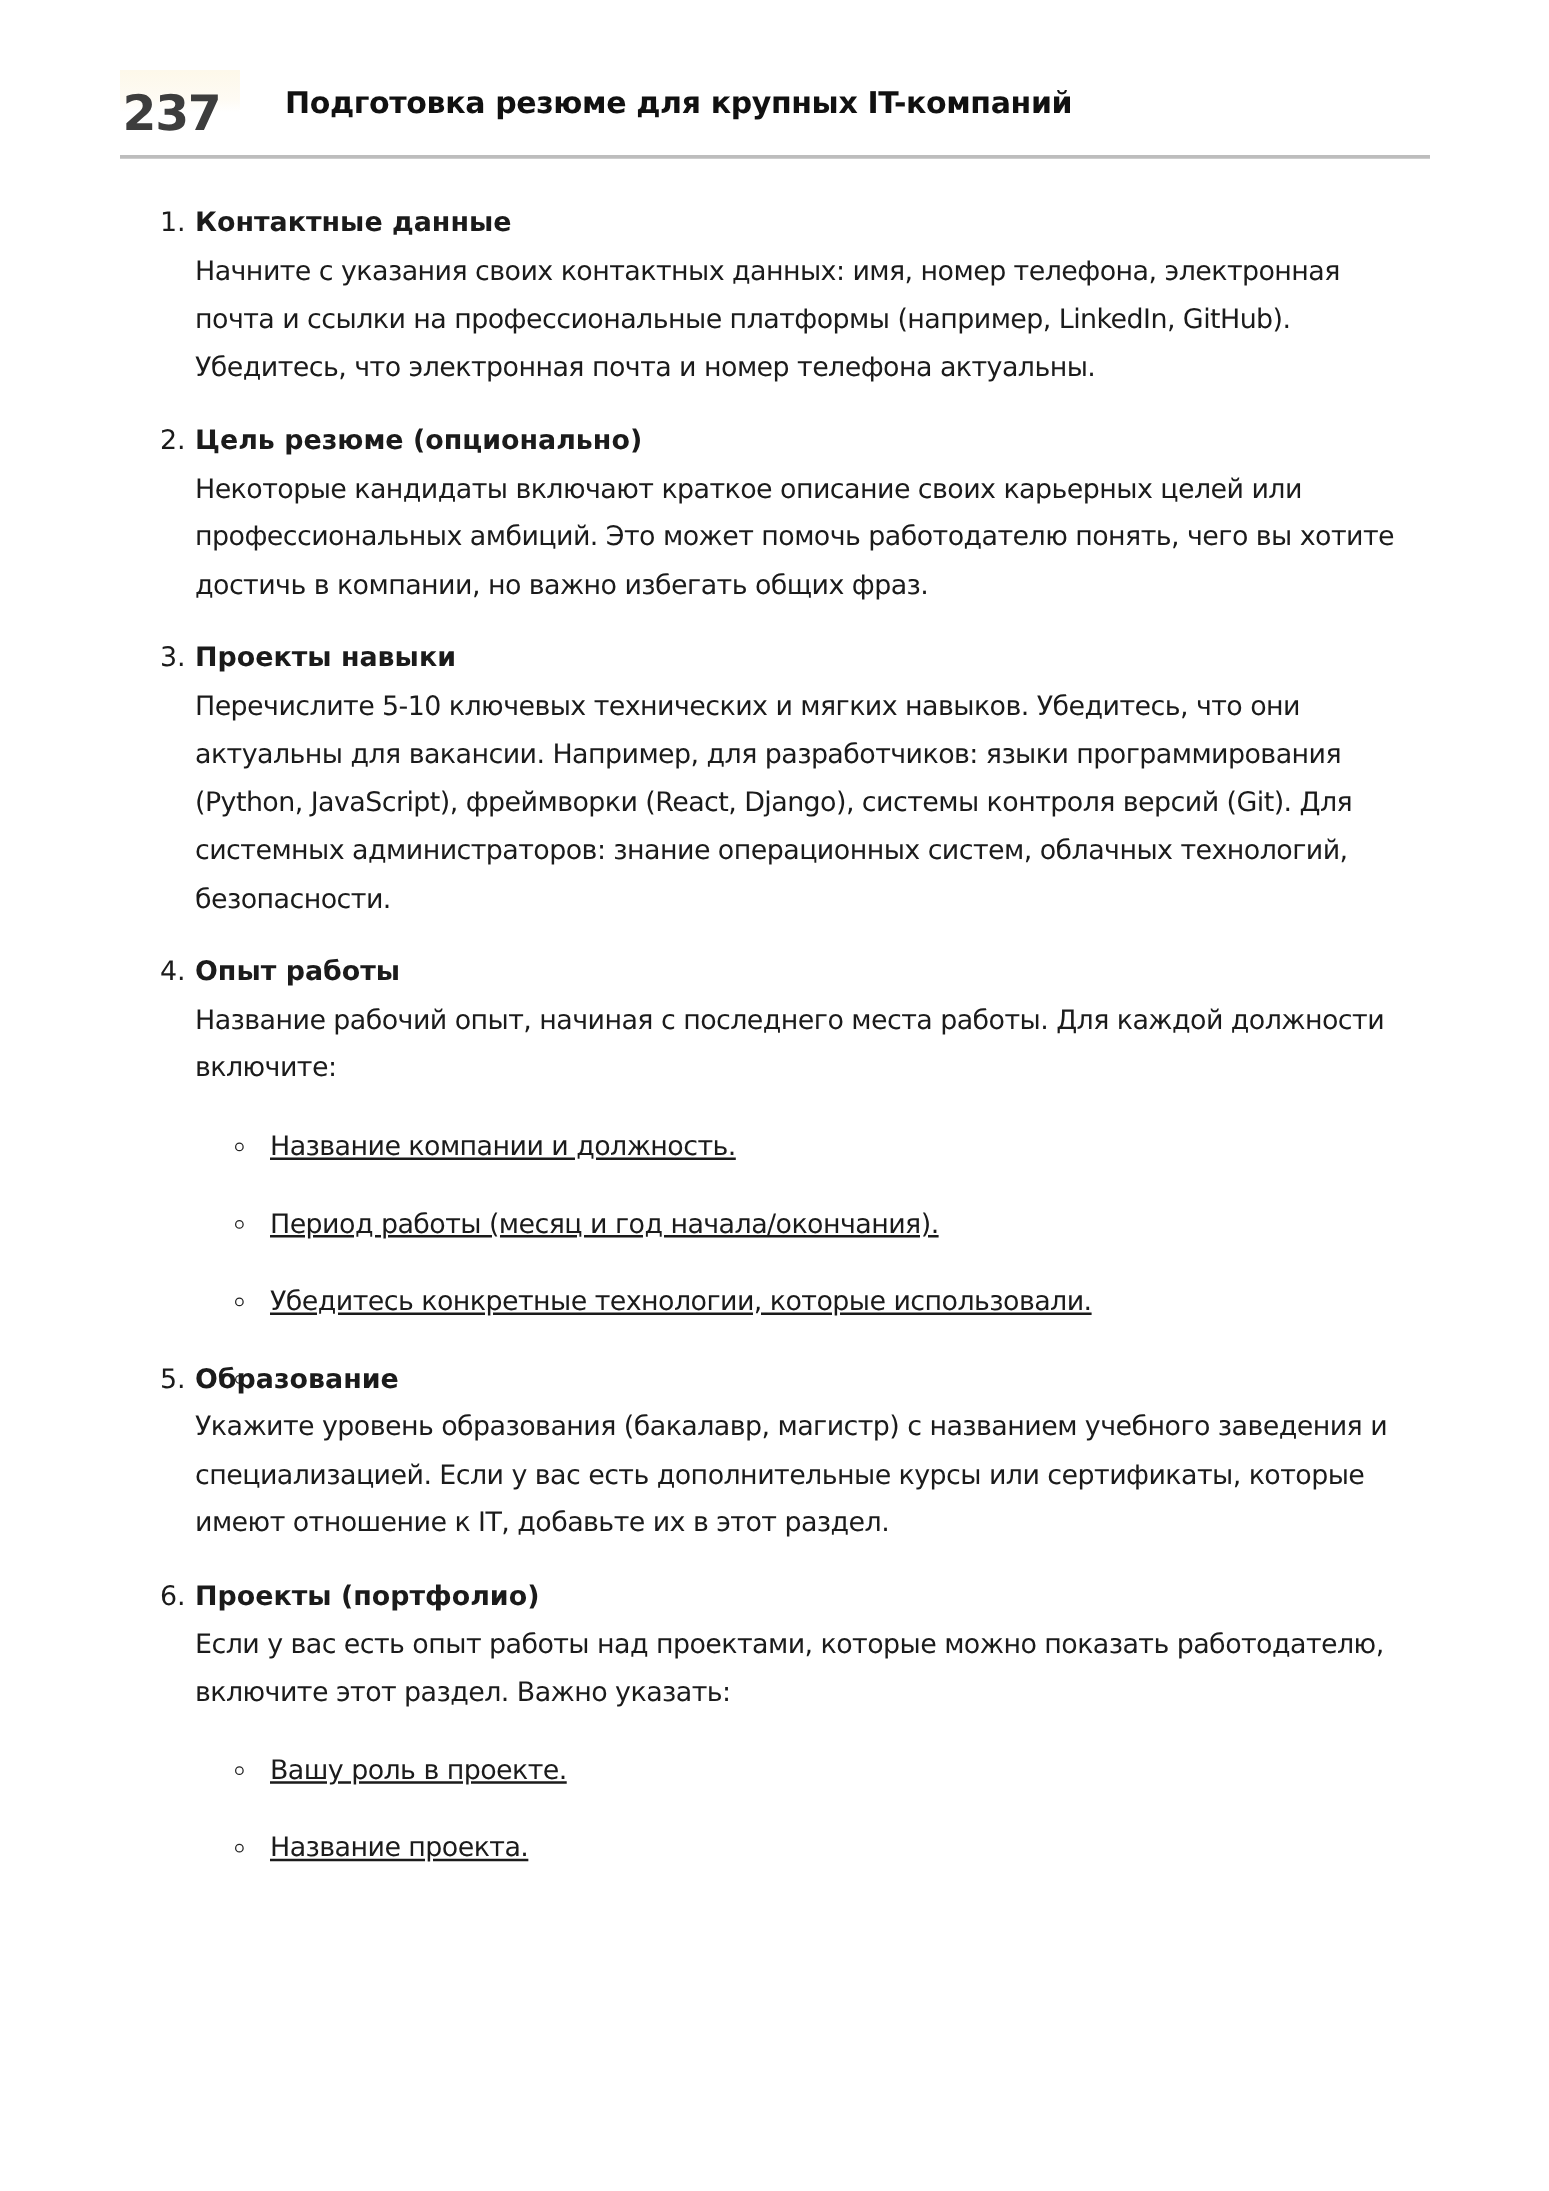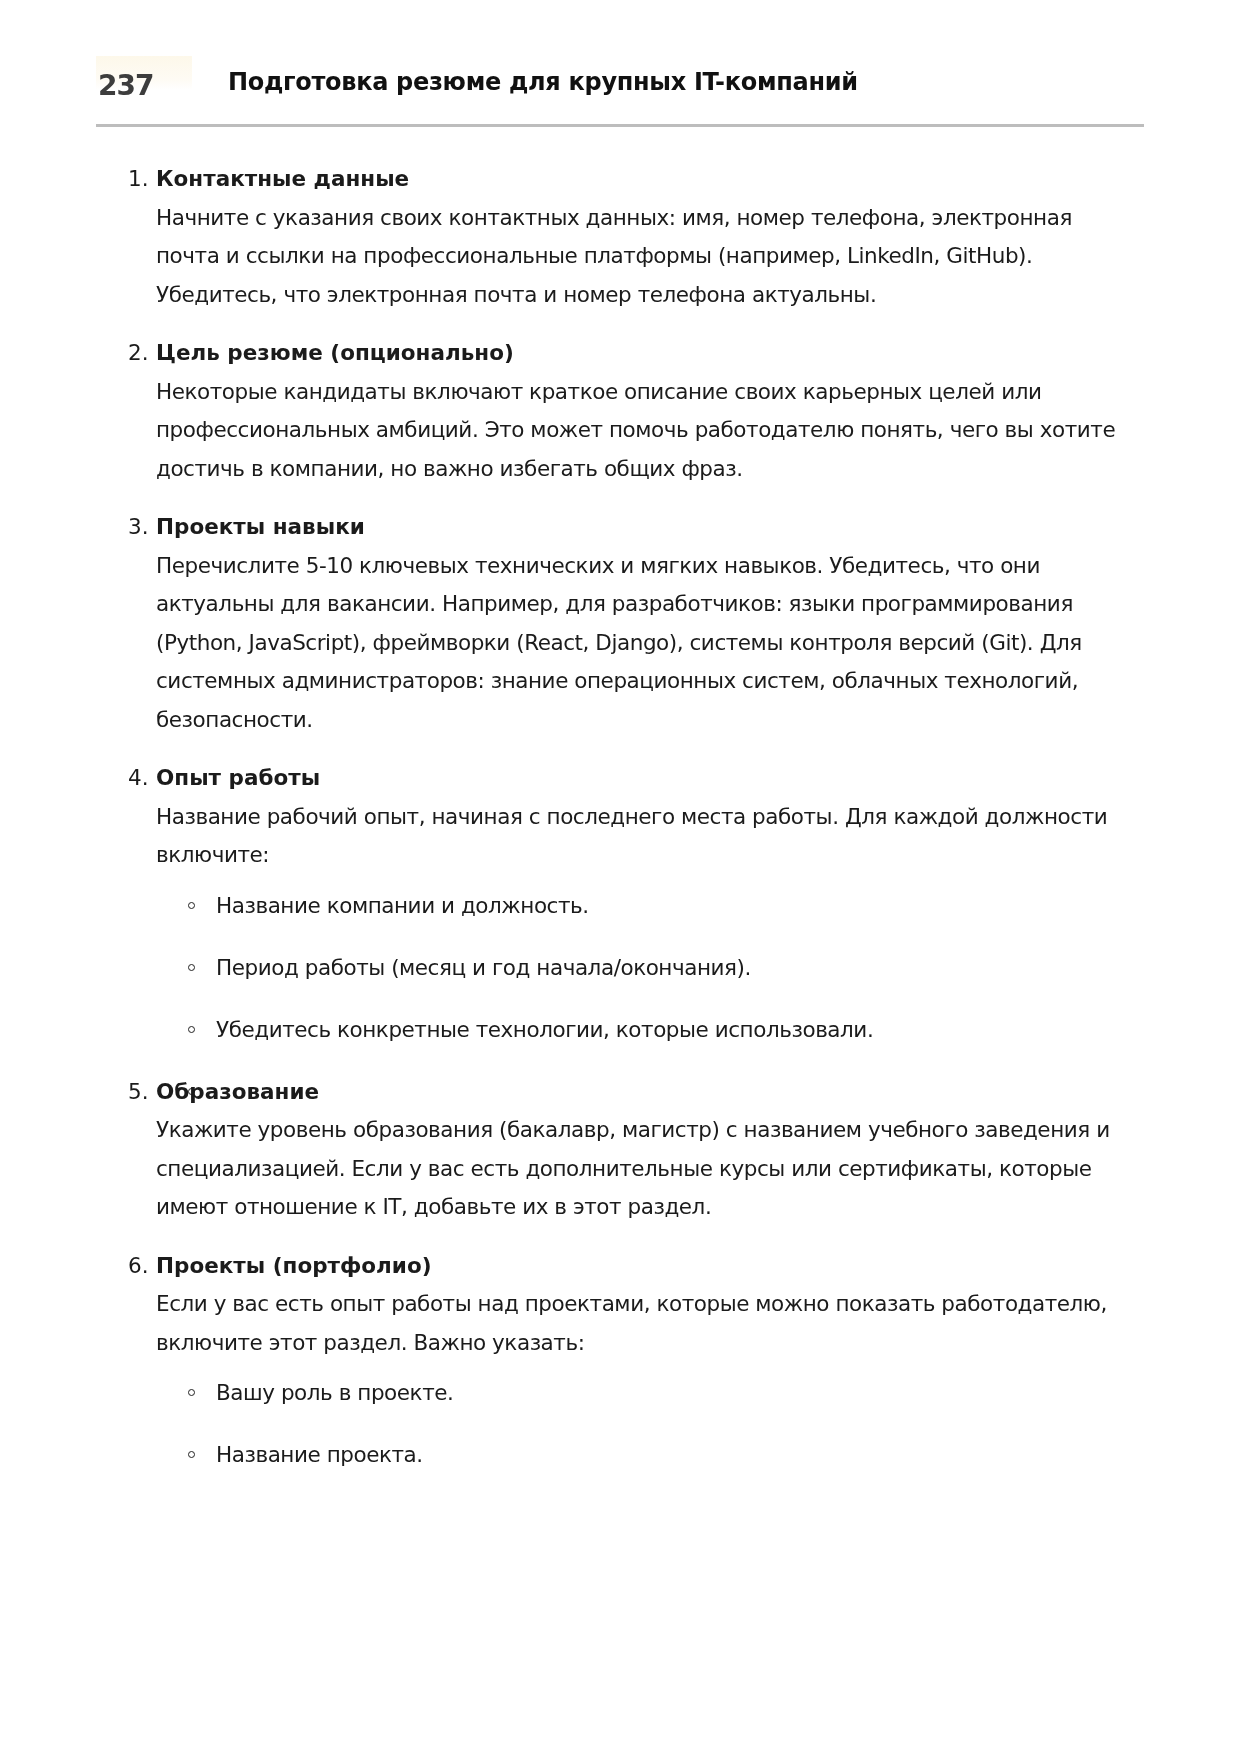--- a/index.html
+++ b/index.html
@@ -11,42 +11,42 @@
   .header {
     position: absolute; left: 96px; top: 56px; width: 1048px; height: 70px;
   }
   .header-highlight {
     position: absolute; left: 0; top: 0; width: 96px; height: 34px;
     background: linear-gradient(#fdf8ea, #fefbf4 70%, rgba(255,255,255,0));
   }
   .page-number {
     position: absolute; left: 2px; top: 16px;
     font-family: "DejaVu Sans", sans-serif; font-weight: bold;
-    font-size: 28px; color: #3d3d3d; letter-spacing: -1px; line-height: 1;
+    font-size: 39px; color: #3d3d3d; letter-spacing: -1px; line-height: 1;
   }
   .page-title {
     position: absolute; left: 132px; top: 12px;
     font-family: "DejaVu Sans", sans-serif; font-weight: bold;
     font-size: 24px; color: #111; line-height: 1.2; white-space: nowrap;
     letter-spacing: -0.3px;
   }
   .header-rule {
     position: absolute; left: 0; top: 68px; width: 1048px; height: 3px;
     background: #bdbdbd;
   }
   .content {
     position: absolute; left: 128px; top: 160px; width: 1010px;
     font-size: 21.5px; line-height: 38.5px;
   }
   ol.sections { list-style: none; margin: 0; padding: 0; }
   ol.sections > li { position: relative; padding-left: 28px; margin-bottom: 20px; }
   .num { position: absolute; left: 0; top: 0; }
   .sec-title { font-weight: bold; display: block; }
   .sec-body { display: block; letter-spacing: -0.45px; }
-  ul.subs { list-style: none; margin: 12px 0 0 0; padding: 0; }
+  ul.subs { list-style: none; margin: 24px 0 0 0; padding: 0; text-decoration: underline; }
   ul.subs > li {
     position: relative; padding-left: 60px; margin-bottom: 23.5px;
     letter-spacing: -0.45px;
   }
   ul.subs > li:last-child { margin-bottom: 0; }
   .bullet {
     position: absolute; left: 32px; top: 15px; width: 7px; height: 7px;
     border: 1.6px solid #222; border-radius: 50%; box-sizing: border-box;
   }
 </style>

